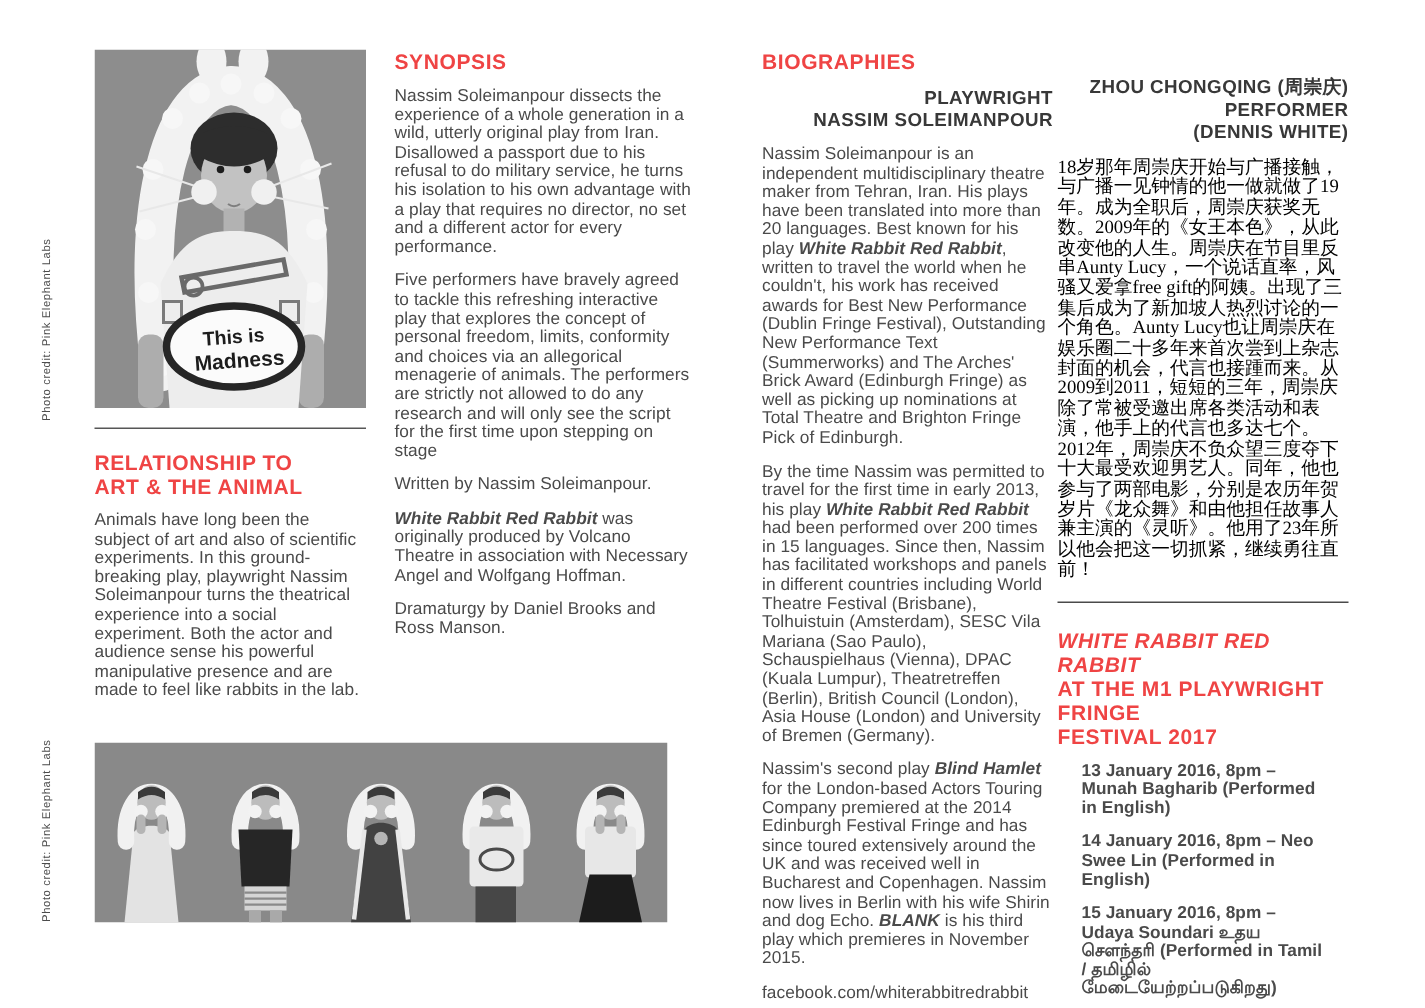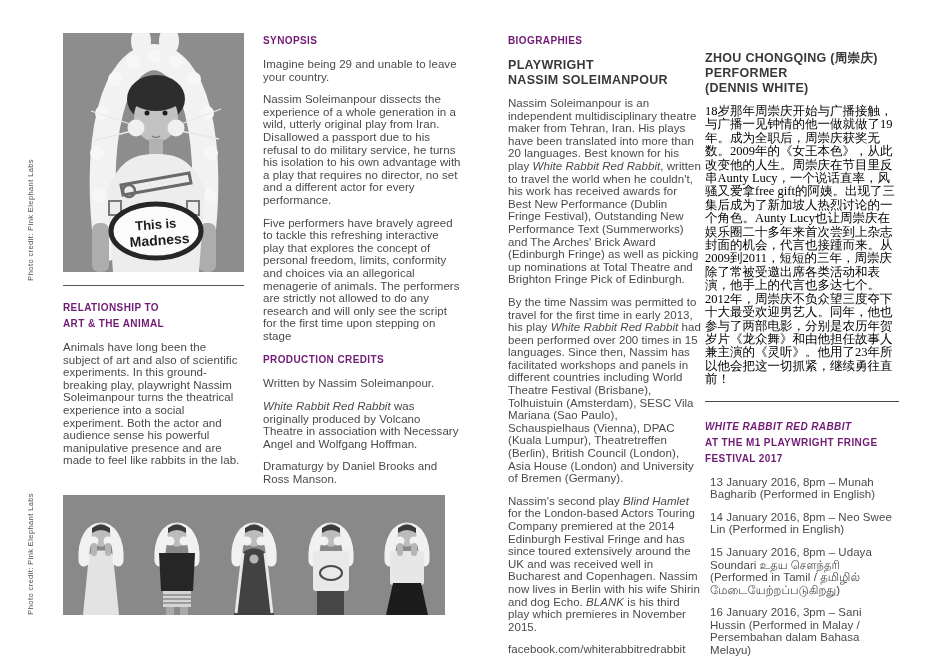--- a/index.html
+++ b/index.html
@@ -7,38 +7,38 @@
     width:950px;height:672px;position:relative;background:#ffffff;overflow:hidden;
     font-family:"Liberation Sans",sans-serif;color:#4a4a4a;
     -webkit-font-smoothing:antialiased;
   }
   .col{position:absolute;}
   #col1{left:63px;top:33px;width:181px;}
   #col2{left:263px;top:33px;width:200px;}
   #col3{left:508px;top:33px;width:194px;}
   #col4{left:705px;top:51px;width:194px;}
 
-  .h{font-weight:bold;font-size:10px;line-height:16px;letter-spacing:.4px;color:#701a75;margin:0 0 9px;}
-  .sub{font-weight:bold;font-size:12.5px;line-height:15px;letter-spacing:.3px;color:#383838;margin:0 0 9px;}
+  .h{font-weight:bold;font-size:14px;line-height:16px;letter-spacing:.4px;color:#ef4444;margin:0 0 9px;}
+  .sub{font-weight:bold;font-size:12.5px;line-height:15px;letter-spacing:.3px;color:#383838;margin:0 0 9px;text-align:right;}
   .bt{font-size:11.5px;line-height:12.6px;letter-spacing:.05px;color:#4a4a4a;margin:0 0 10px;}
-  .it{font-style:italic;}
+  .it{font-style:italic;font-weight:bold;}
   .divider{border:none;border-top:1.3px solid #565656;margin:13px 0 14px;width:100%;}
   .divider4{border:none;border-top:1.3px solid #4a4a4a;margin:14px 0 17px;width:100%;}
 
   .zh{font-family:Liberation Serif, serif;font-size:12.5px;line-height:13.4px;color:#000000;margin:0;}
 
   .vcred{position:absolute;width:16px;display:flex;flex-direction:column;justify-content:flex-end;align-items:center;}
   .vcred span{writing-mode:vertical-rl;transform:rotate(180deg);font-size:7.5px;letter-spacing:.4px;color:#4c4c4c;white-space:nowrap;}
   #cred1{left:22px;top:33px;height:248px;}
   #cred2{left:22px;top:486px;height:129px;}
 
   .photo{display:block;}
   #photo2wrap{position:absolute;left:63px;top:495px;width:382px;height:120px;}
 
-  .dates p{margin:0 5px 10px;}
+  .dates p{margin:0 16px 10px;font-weight:bold;}
   #fb-link{color:#4a4a4a;text-decoration:none;cursor:pointer;}
 </style>
 </head>
 <body>
 
 <div class="vcred" id="cred1">
   <span>Photo credit: Pink Elephant Labs</span>
 </div>
 <div class="vcred" id="cred2">
   <span>Photo credit: Pink Elephant Labs</span>
@@ -173,25 +173,23 @@
       <rect x="327" y="56" width="34" height="34" rx="3" fill="#e7e7e7"></rect>
       <rect x="334" y="48" width="6" height="13" rx="3" fill="#b5b5b5"></rect>
         <rect x="348" y="48" width="6" height="13" rx="3" fill="#b5b5b5"></rect>
       <path d="M323,120 L330,88 L358,88 L365,120 Z" fill="#1c1c1c"></path>
     </g>
   </svg>
 </div>
 
 <div class="col" id="col2">
   <div class="h">SYNOPSIS</div>
-  <p class="bt">Imagine being 29 and unable to leave your country.</p>
   <p class="bt">Nassim Soleimanpour dissects the experience of a whole generation in a wild, utterly original play from Iran. Disallowed a passport due to his refusal to do military service, he turns his isolation to his own advantage with a play that requires no director, no set and a different actor for every performance.</p>
   <p class="bt">Five performers have bravely agreed to tackle this refreshing interactive play that explores the concept of personal freedom, limits, conformity and choices via an allegorical menagerie of animals. The performers are strictly not allowed to do any research and will only see the script for the first time upon stepping on stage</p>
 
-  <div class="h" style="margin-top:4px;">PRODUCTION CREDITS</div>
   <p class="bt">Written by Nassim Soleimanpour.</p>
   <p class="bt"><span class="it">White Rabbit Red Rabbit</span><span> was originally produced by Volcano Theatre in association with Necessary Angel and Wolfgang Hoffman.</span></p>
   <p class="bt">Dramaturgy by Daniel Brooks and Ross Manson.</p>
 </div>
 
 <div class="col" id="col3">
   <div class="h">BIOGRAPHIES</div>
   <div class="sub">
     <div>PLAYWRIGHT</div>
     <div>NASSIM SOLEIMANPOUR</div>

